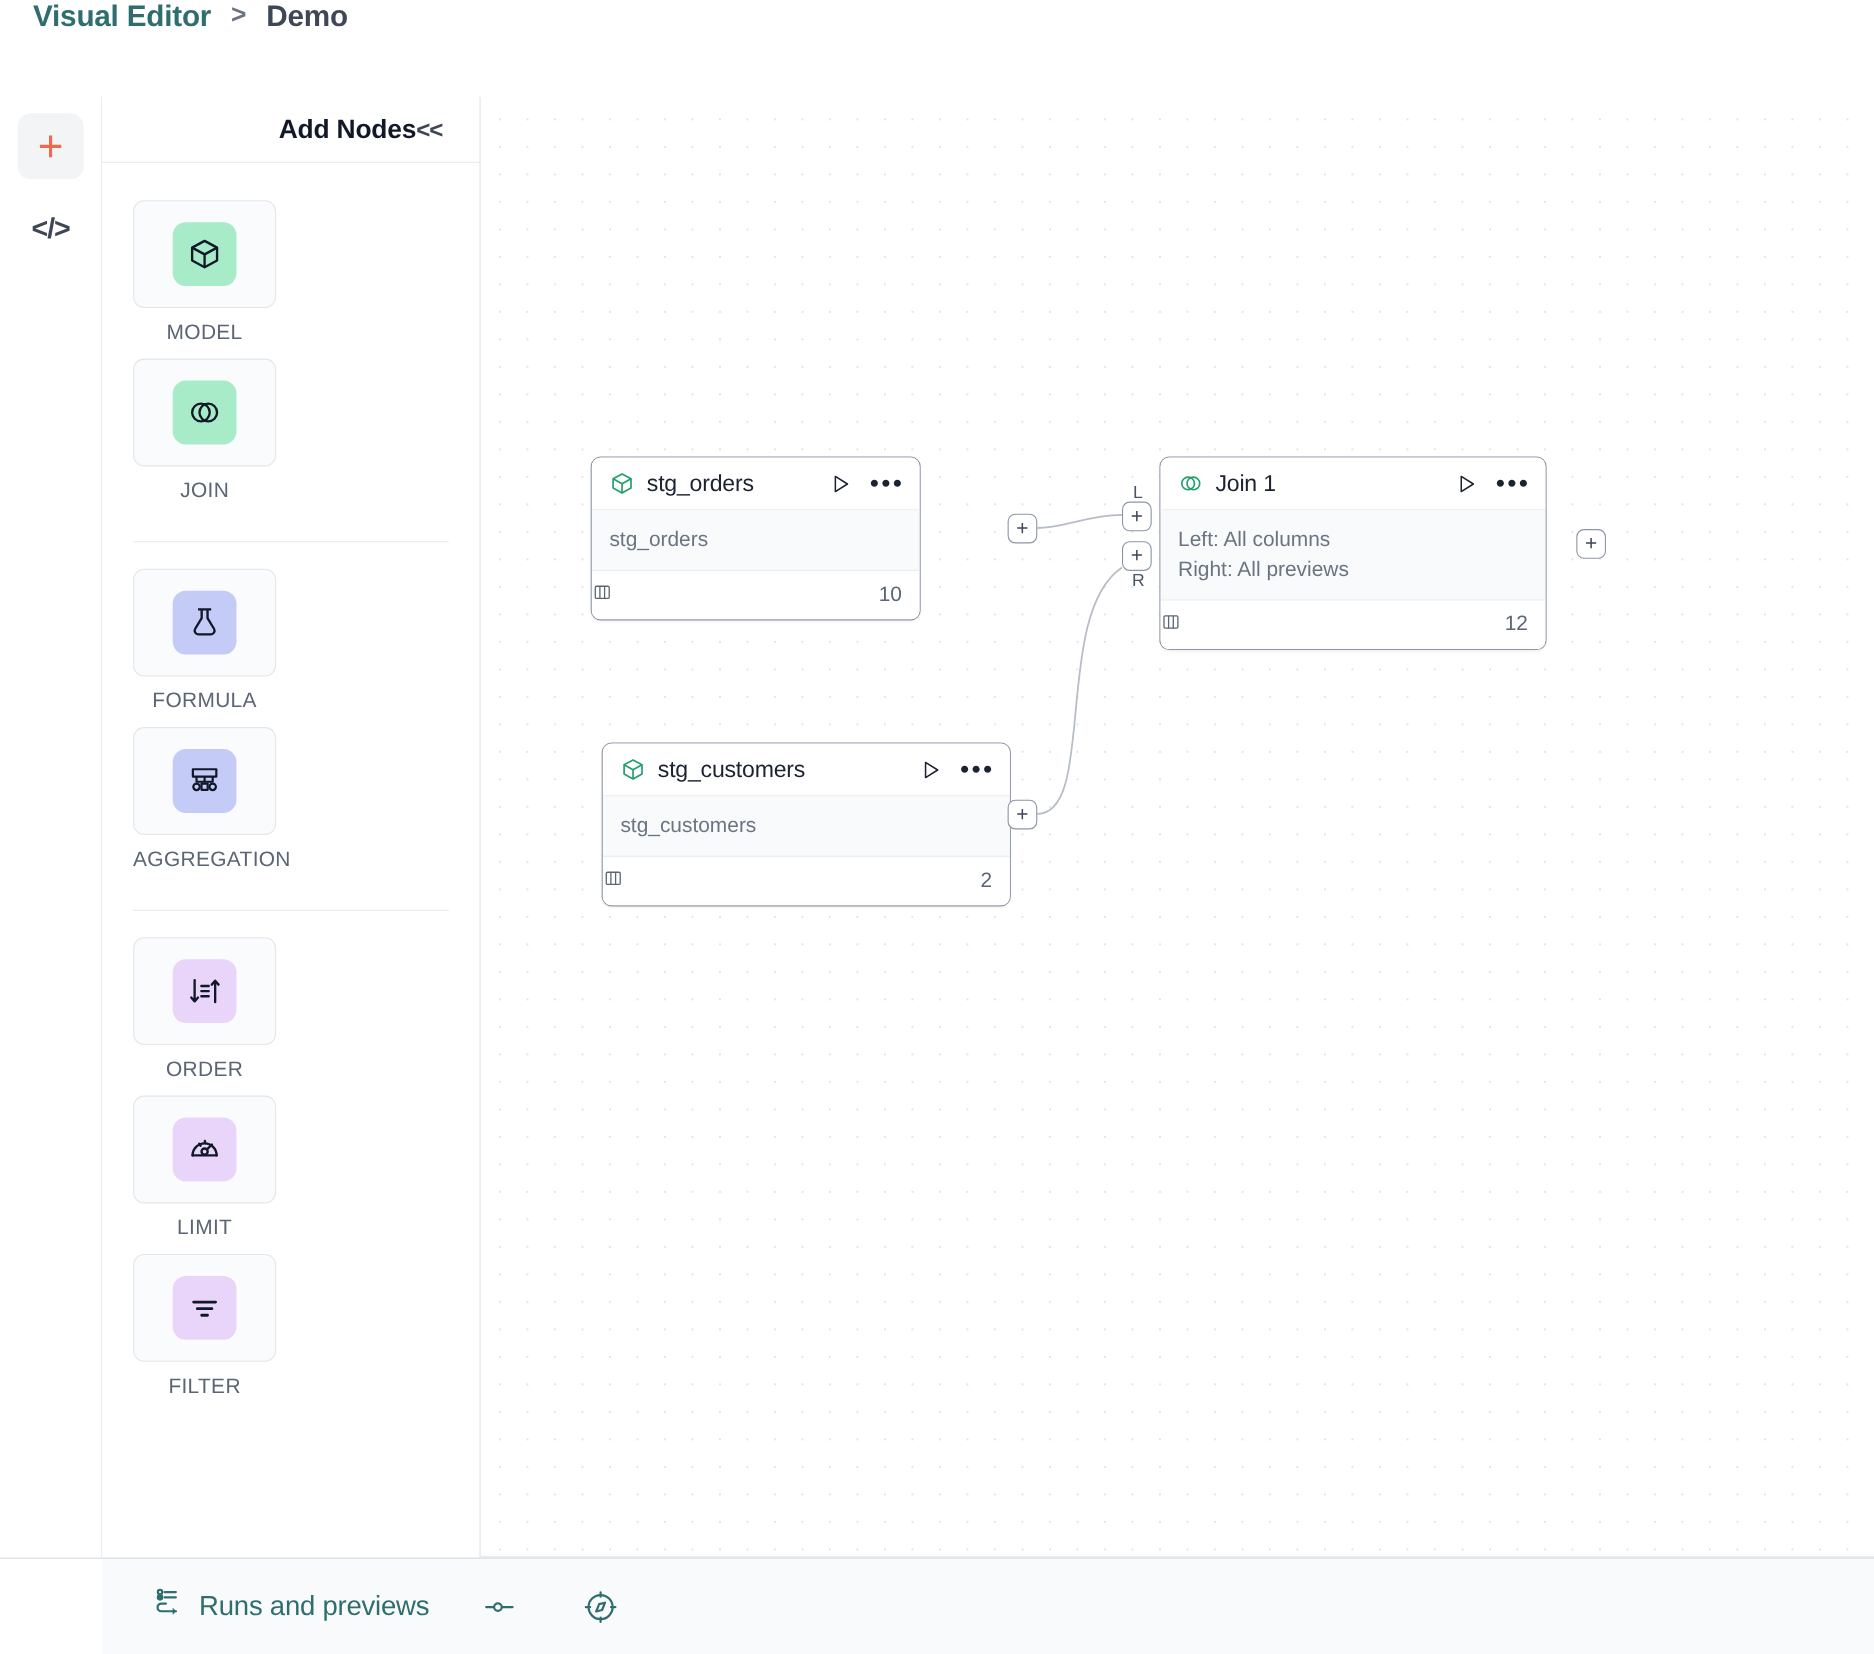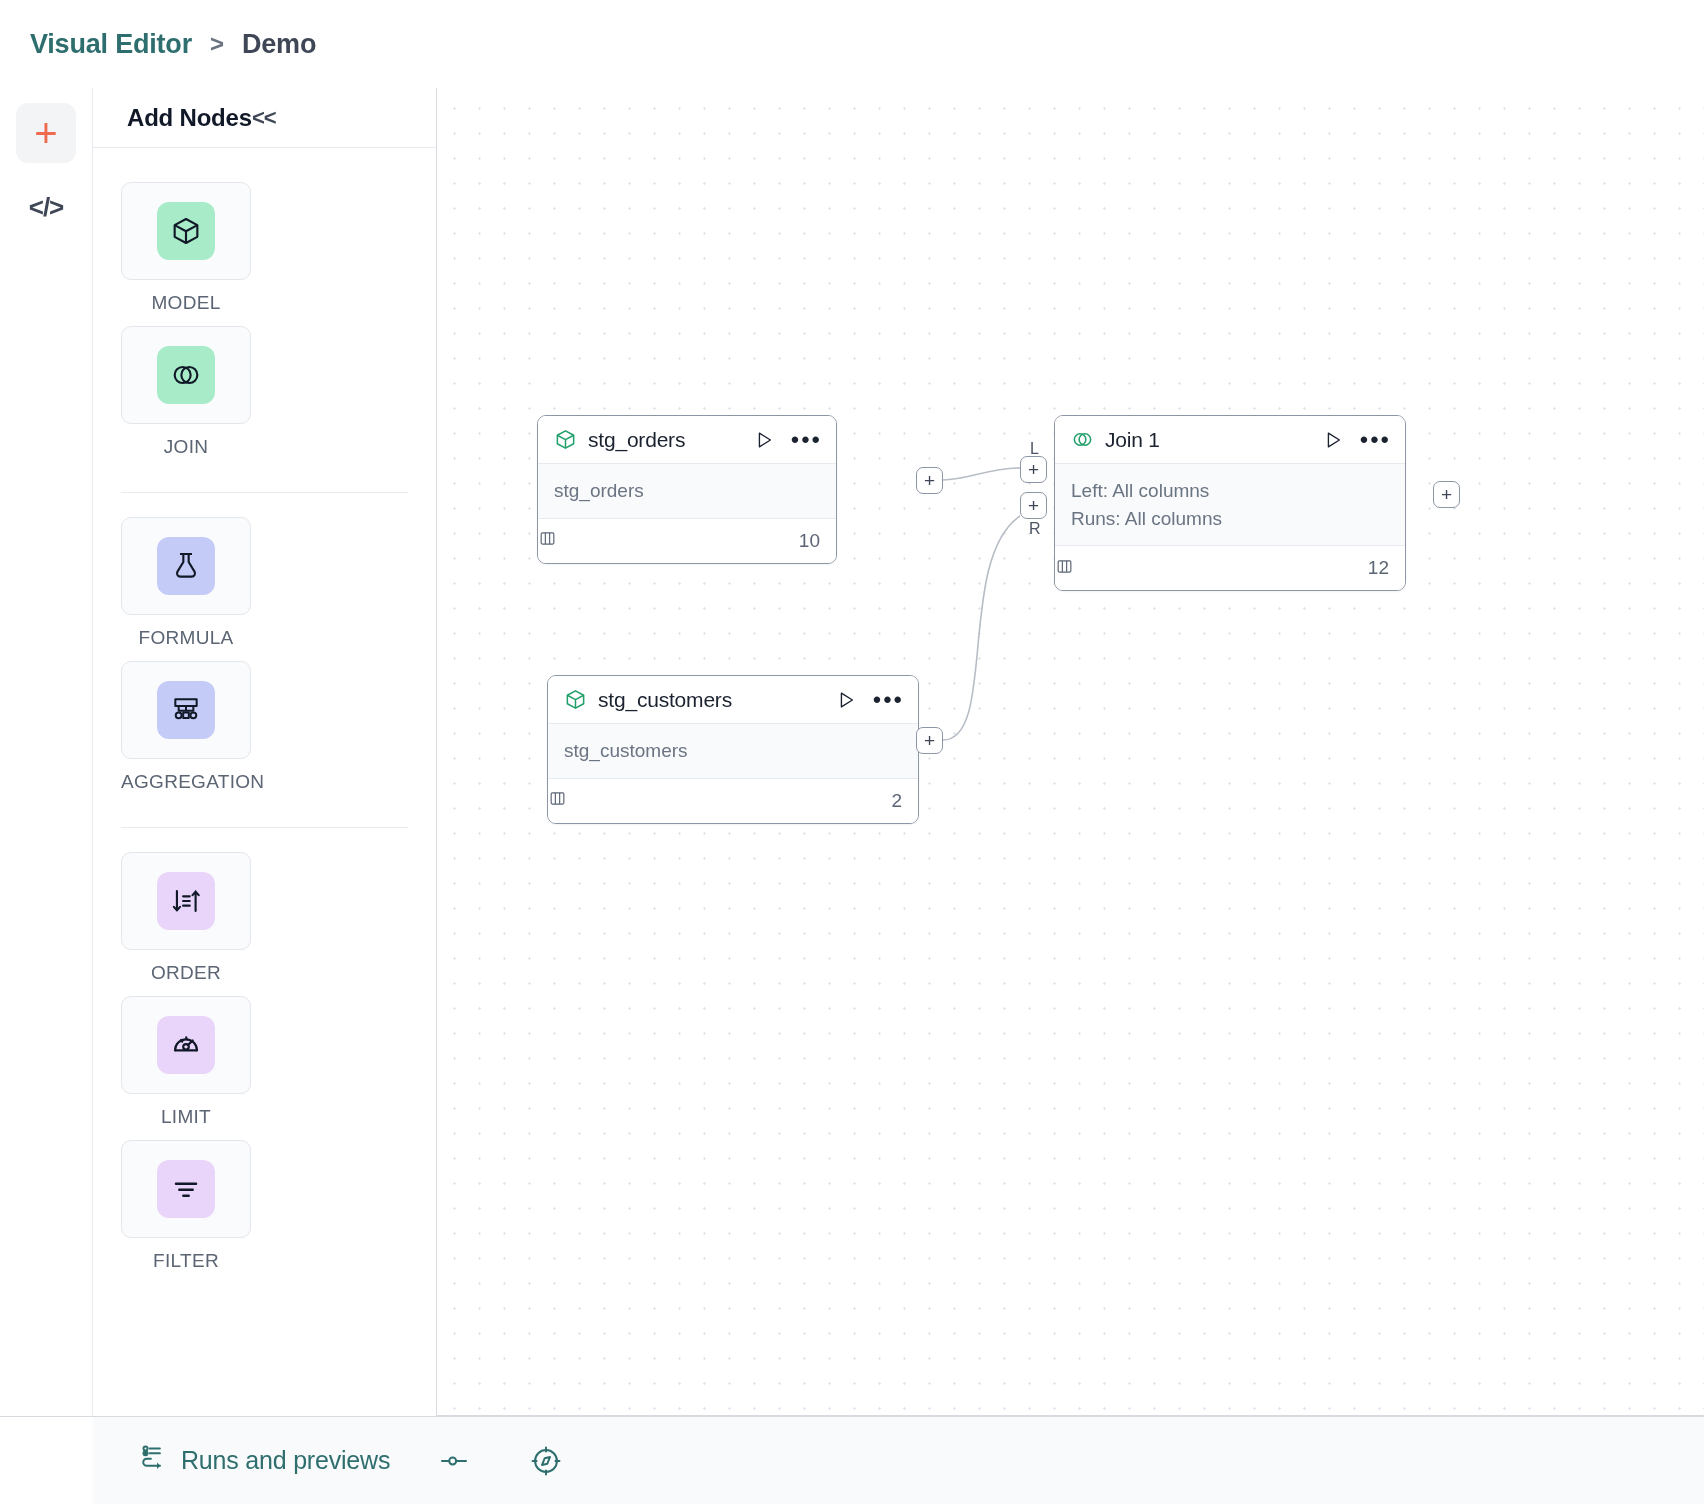--- a/index.html
+++ b/index.html
@@ -7,21 +7,21 @@
     width: 1704px; height: 1504px;
     font-family: "Liberation Sans", sans-serif;
     background: #ffffff;
     overflow: hidden;
   }
   body { position: relative; }
 
   
   .topbar {
     position: absolute; left: 0; top: 0; width: 1704px; height: 88px;
-    display: flex; align-items: center; padding-left: 30px;
+    display: flex; align-items: flex-start; padding-left: 30px;
     background: #ffffff;
   }
   .crumb-root {
     font-size: 27px; font-weight: 700; color: #2f6e6e; letter-spacing: -0.2px;
   }
   .crumb-sep { font-size: 24px; color: #6b7280; margin: 0 18px; font-weight: 600; }
   .crumb-leaf { font-size: 27px; font-weight: 700; color: #3f4756; letter-spacing: -0.2px; }
 
   
   .rail {
@@ -37,21 +37,21 @@
   .rail-btn.active { background: #f3f4f6; }
   .rail-plus { font-size: 40px; color: #ef6b4f; line-height: 1; font-weight: 300; }
   .rail-code { font-size: 26px; color: #3f4756; font-weight: 600; letter-spacing: -1px; }
 
   
   .panel {
     position: absolute; left: 93px; top: 88px; width: 344px; bottom: 88px;
     background: #ffffff; border-right: 1px solid #d7dbe0;
   }
   .panel-head {
-    height: 60px; display: flex; align-items: center; justify-content: flex-start;
+    height: 60px; display: flex; align-items: center; justify-content: flex-end;
     padding: 0 34px 0 34px; border-bottom: 1px solid #e7eaee;
   }
   .panel-title { font-size: 24px; font-weight: 700; color: #111827; letter-spacing: -0.2px; }
   .panel-collapse {
     font-size: 22px; color: #3f4756; font-weight: 700; cursor: pointer; letter-spacing: -1px;
   }
   .panel-body { padding: 34px 28px 0 28px; }
   .node-grid { display: flex; flex-wrap: wrap; gap: 0 28px; }
   .node-cell { width: 130px; margin-bottom: 12px; }
   .node-tile {
@@ -343,21 +343,21 @@
       <span class="vnode-name">Join 1</span>
       <span class="vnode-run">
         <svg width="22" height="22" viewBox="0 0 24 24" fill="none" stroke="#1b2230" stroke-width="1.5" stroke-linejoin="round">
           <path d="M7 4.5 19 12 7 19.5V4.5z"></path>
         </svg>
       </span>
       <span class="vnode-more">•••</span>
     </div>
     <div class="vnode-body">
       <div class="vnode-body-line">Left: All columns</div>
-      <div class="vnode-body-line">Runs: All columns</div>
+      <div class="vnode-body-line">Right: All previews</div>
     </div>
     <div class="vnode-foot">
       <span>
         <svg width="19" height="19" viewBox="0 0 24 24" fill="none" stroke="#5b6574" stroke-width="1.5">
           <rect x="4" y="5" width="16" height="14" rx="1.5"></rect>
             <path d="M9.3 5v14M14.7 5v14"></path>
         </svg>
       </span>
       <span class="vnode-cols">12</span>
     </div>

